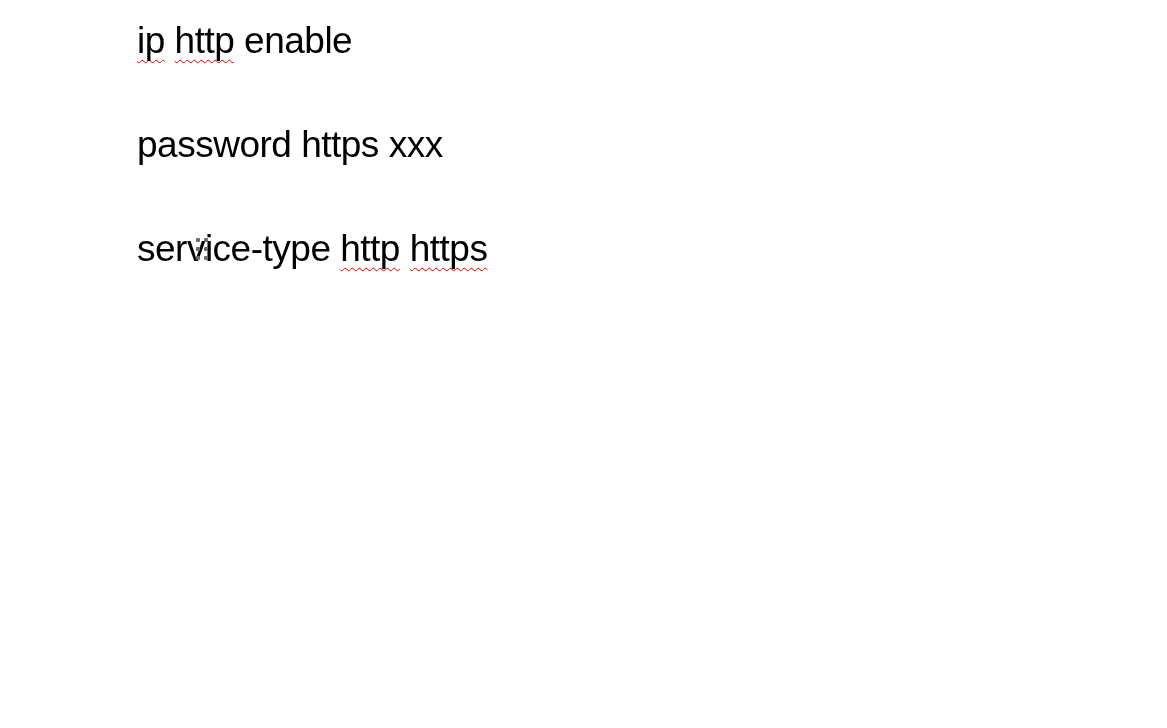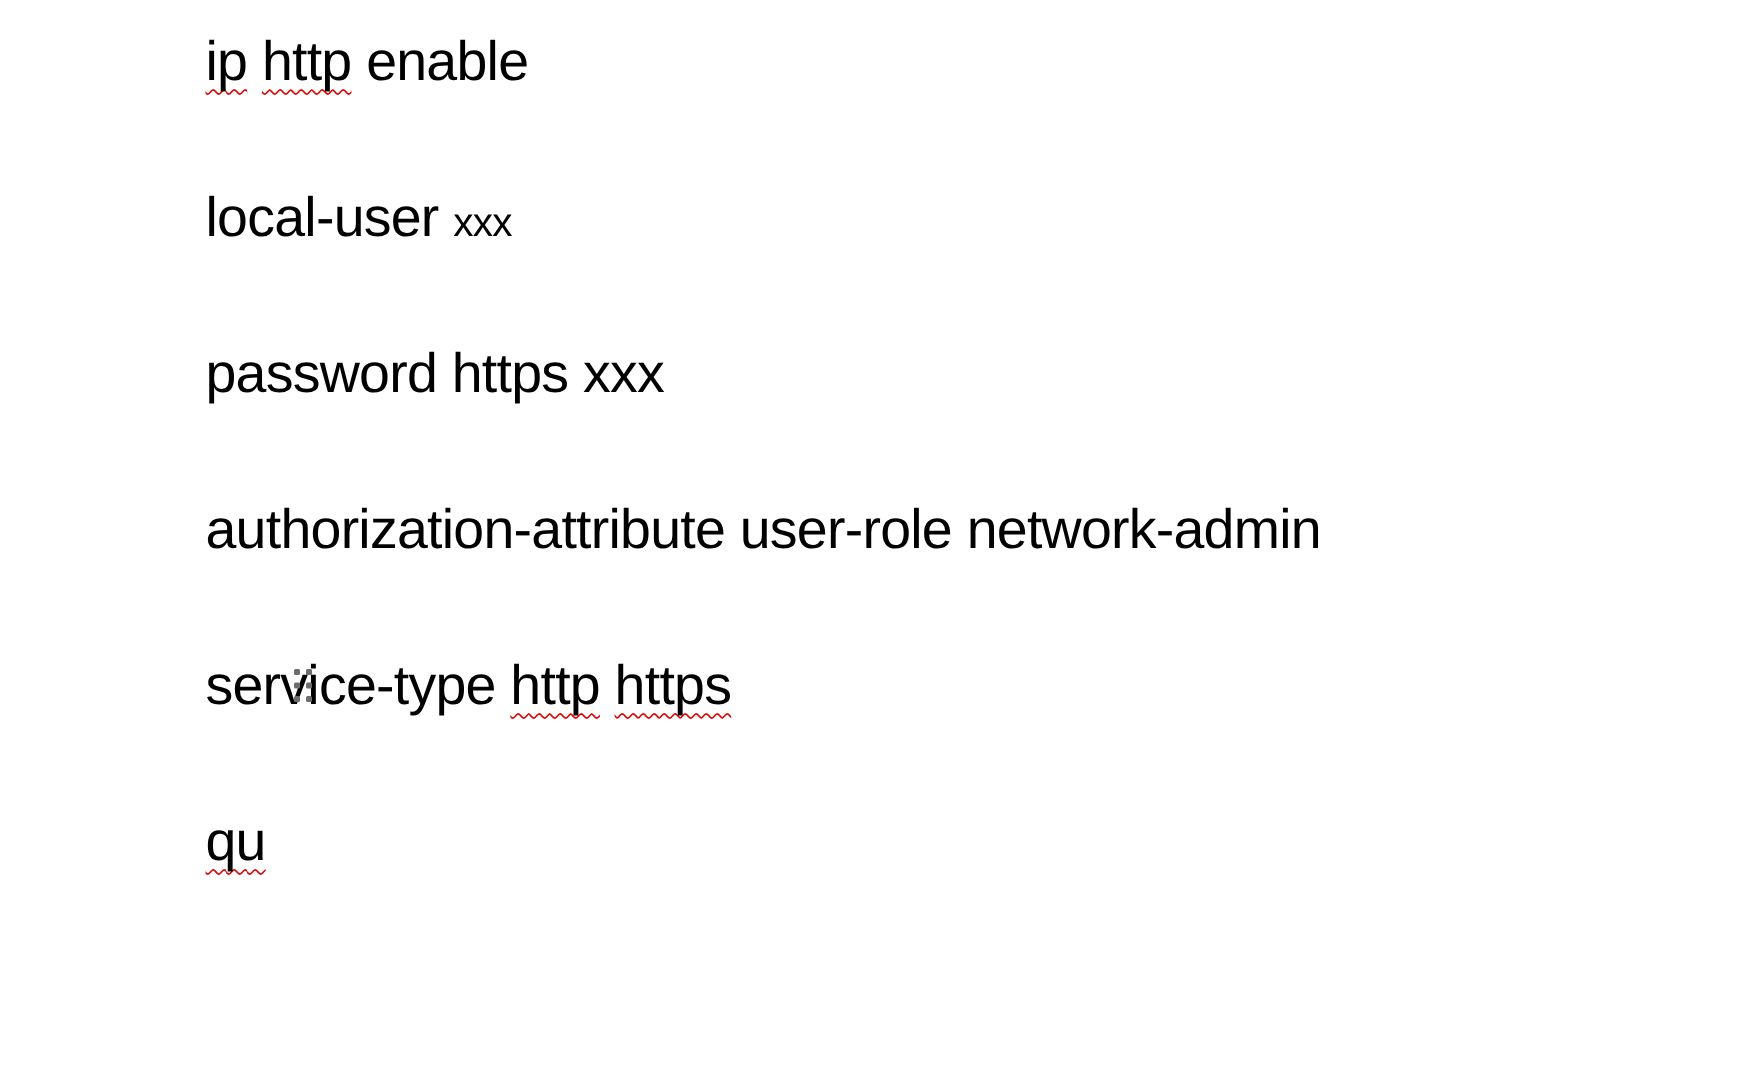--- a/index.html
+++ b/index.html
@@ -70,19 +70,16 @@
     border-radius: 1px;
     background: var(--drag-handle-color);
   }
 </style>
 </head>
 <body>
 
 <div class="page">
   <div class="doc">
       <div class="line"><span class="misspelled">ip</span><span> </span><span class="misspelled">http</span><span> enable</span></div>
-      <div class="line"><span>local-user </span><span class="small">xxx</span></div>
       <div class="line"><span>password https xxx</span></div>
-      <div class="line"><span>authorization-attribute user-role network-admin</span></div>
       <div class="line"><div class="drag-handle"><i></i><i></i><i></i><i></i><i></i><i></i></div><span>service-type </span><span class="misspelled">http</span><span> </span><span class="misspelled">https</span></div>
-      <div class="line"><span class="misspelled">qu</span></div>
     </div>
 </div>
 
 </body></html>

